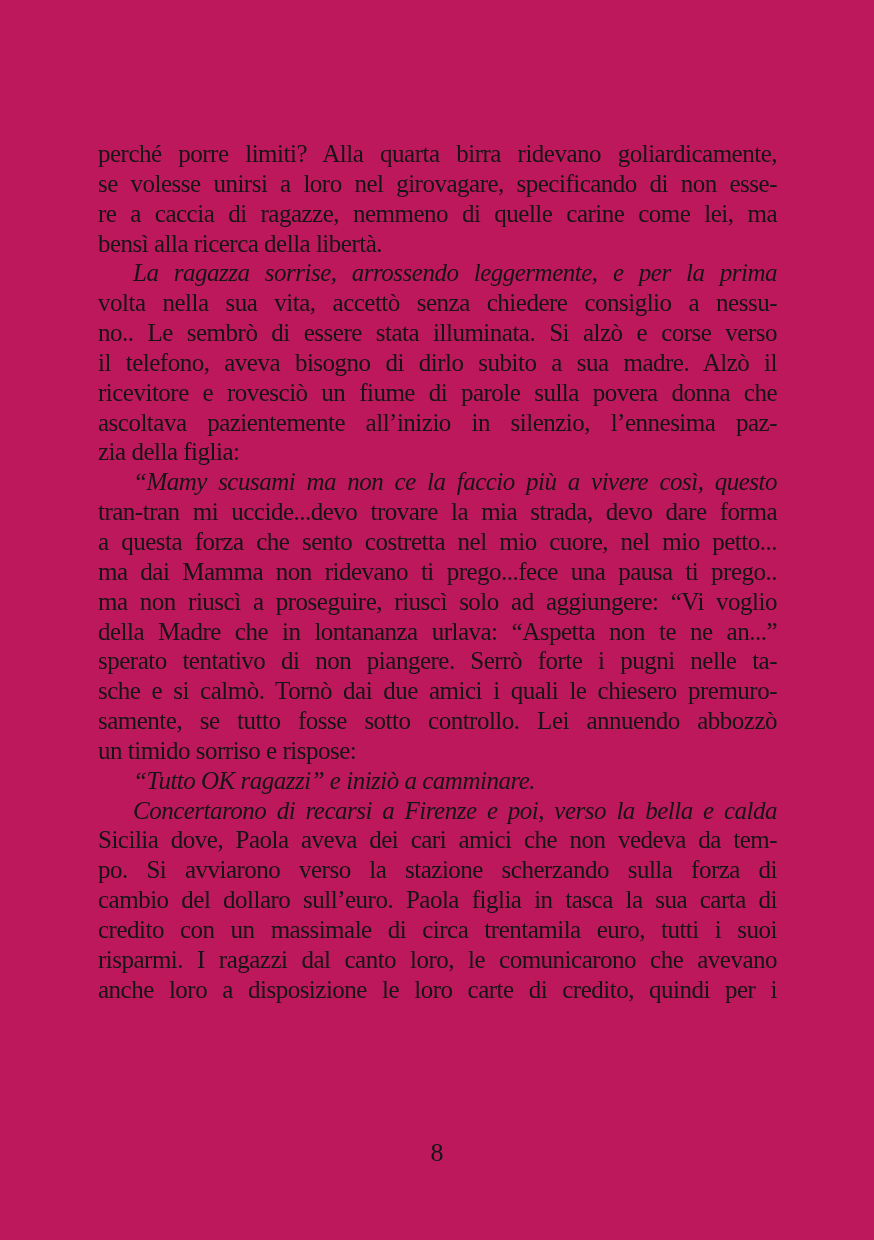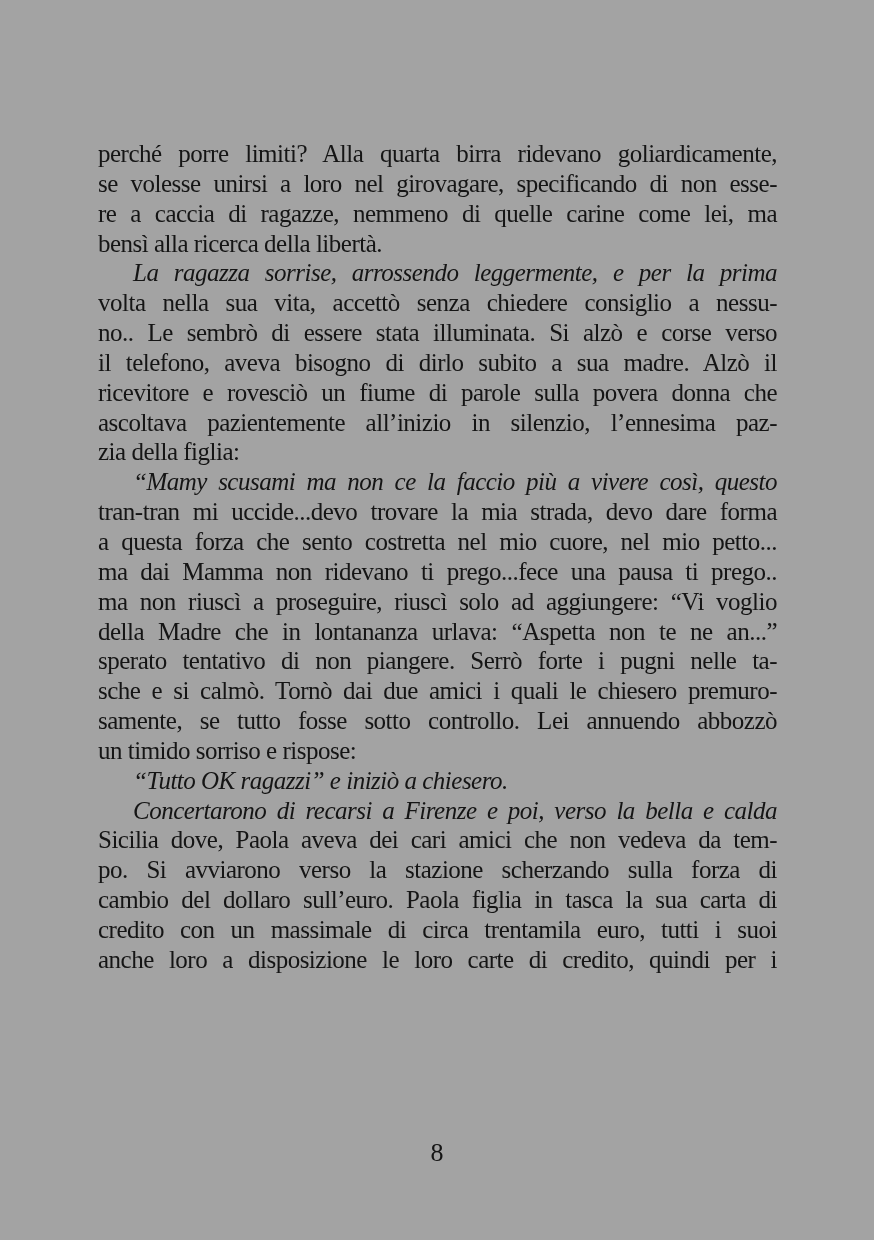--- a/index.html
+++ b/index.html
@@ -5,21 +5,21 @@
   html, body {
     margin: 0;
     padding: 0;
     background: #e8e8e8;
   }
   .page {
     position: relative;
     width: 874px;
     height: 1240px;
     margin: 0 auto;
-    background: #a3a3a3;
+    background: #be185d;
     font-family: "Liberation Serif", "DejaVu Serif", serif;
     color: #151515;
     overflow: hidden;
   }
   .text-block {
     position: absolute;
     left: 98px;
     top: 139px;
     width: 679px;
   }
@@ -68,22 +68,23 @@
     <div class="ln ind">“Mamy scusami ma non ce la faccio più a vivere così, questo</div>
     <div class="ln">tran-tran mi uccide...devo trovare la mia strada, devo dare forma</div>
     <div class="ln">a questa forza che sento costretta nel mio cuore, nel mio petto...</div>
     <div class="ln">ma dai Mamma non ridevano ti prego...fece una pausa ti prego..</div>
     <div class="ln">ma non riuscì a proseguire, riuscì solo ad aggiungere: “Vi voglio</div>
     <div class="ln">della Madre che in lontananza urlava: “Aspetta non te ne an...”</div>
     <div class="ln">sperato tentativo di non piangere. Serrò forte i pugni nelle ta-</div>
     <div class="ln">sche e si calmò. Tornò dai due amici i quali le chiesero premuro-</div>
     <div class="ln">samente, se tutto fosse sotto controllo. Lei annuendo abbozzò</div>
     <div class="ln pend">un timido sorriso e rispose:</div>
-    <div class="ln ind pend">“Tutto OK ragazzi” e iniziò a chiesero.</div>
+    <div class="ln ind pend">“Tutto OK ragazzi” e iniziò a camminare.</div>
     <div class="ln ind">Concertarono di recarsi a Firenze e poi, verso la bella e calda</div>
     <div class="ln">Sicilia dove, Paola aveva dei cari amici che non vedeva da tem-</div>
     <div class="ln">po. Si avviarono verso la stazione scherzando sulla forza di</div>
     <div class="ln">cambio del dollaro sull’euro. Paola figlia in tasca la sua carta di</div>
     <div class="ln">credito con un massimale di circa trentamila euro, tutti i suoi</div>
+    <div class="ln">risparmi. I ragazzi dal canto loro, le comunicarono che avevano</div>
     <div class="ln">anche loro a disposizione le loro carte di credito, quindi per i</div>
   </div>
   <div class="page-number">8</div>
 </div>
 
 </body></html>

